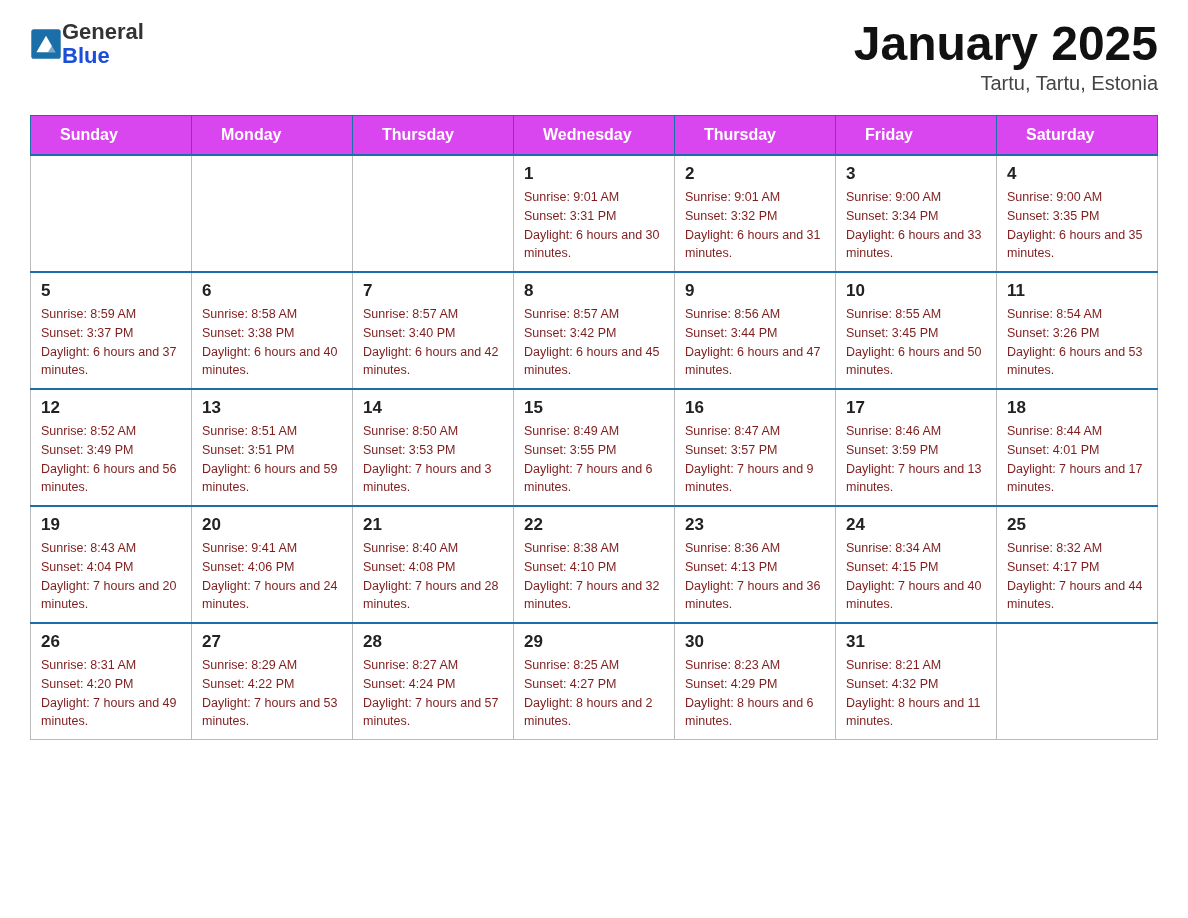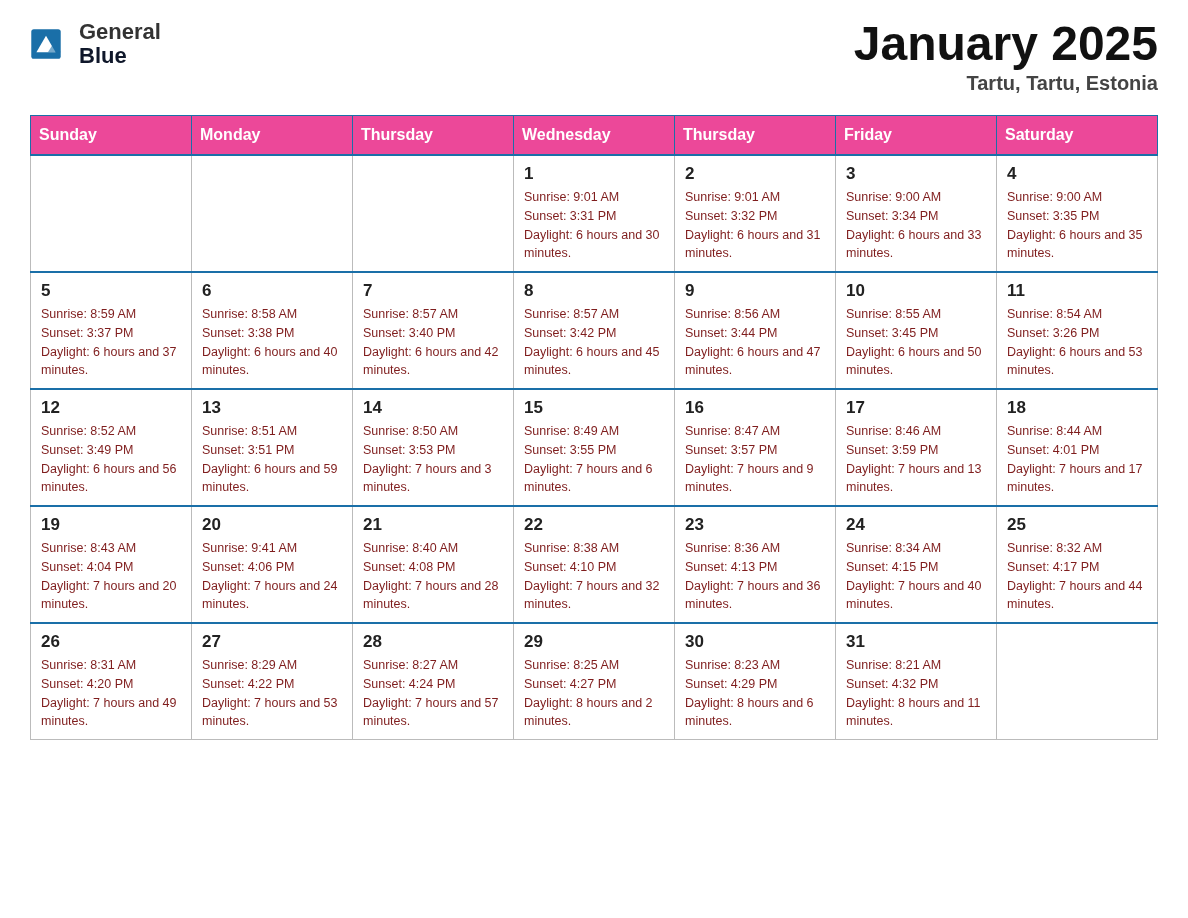--- a/index.html
+++ b/index.html
@@ -11,61 +11,60 @@
     }
     .header {
       display: flex;
       justify-content: space-between;
       align-items: flex-start;
       margin-bottom: 20px;
     }
     .logo {
       display: flex;
       align-items: center;
-      gap: 17px;
+      gap: 0;
     }
     .logo-text {
       font-size: 22px;
       font-weight: bold;
       color: #333;
       line-height: 1.1;
     }
     .logo-text span {
-      color: #0f172a;
+      color: #1d4ed8;
     }
     .logo-icon {
       width: 32px;
       height: 32px;
     }
     .title-block {
       text-align: right;
     }
     .month-title {
       font-size: 48px;
       font-weight: 700;
       color: #111;
       line-height: 1;
     }
     .location {
       font-size: 20px;
       color: #444;
       margin-top: 4px;
-      font-weight: bold;
     }
     .calendar {
       width: 100%;
       border-collapse: collapse;
       border: 1px solid #999;
     }
     .calendar th {
-      background-color: #ec4899;
+      background-color: #d946ef;
       color: #fff;
       font-size: 16px;
       font-weight: bold;
-      padding: 10px 8px;
+      padding: 10px 29px;
       text-align: left;
       border: 1px solid #1a6fa8;
     }
     .calendar td {
       vertical-align: top;
       padding: 8px 10px;
       border: 1px solid #bbb;
       width: 14.28%;
       min-height: 100px;
       font-size: 13px;

